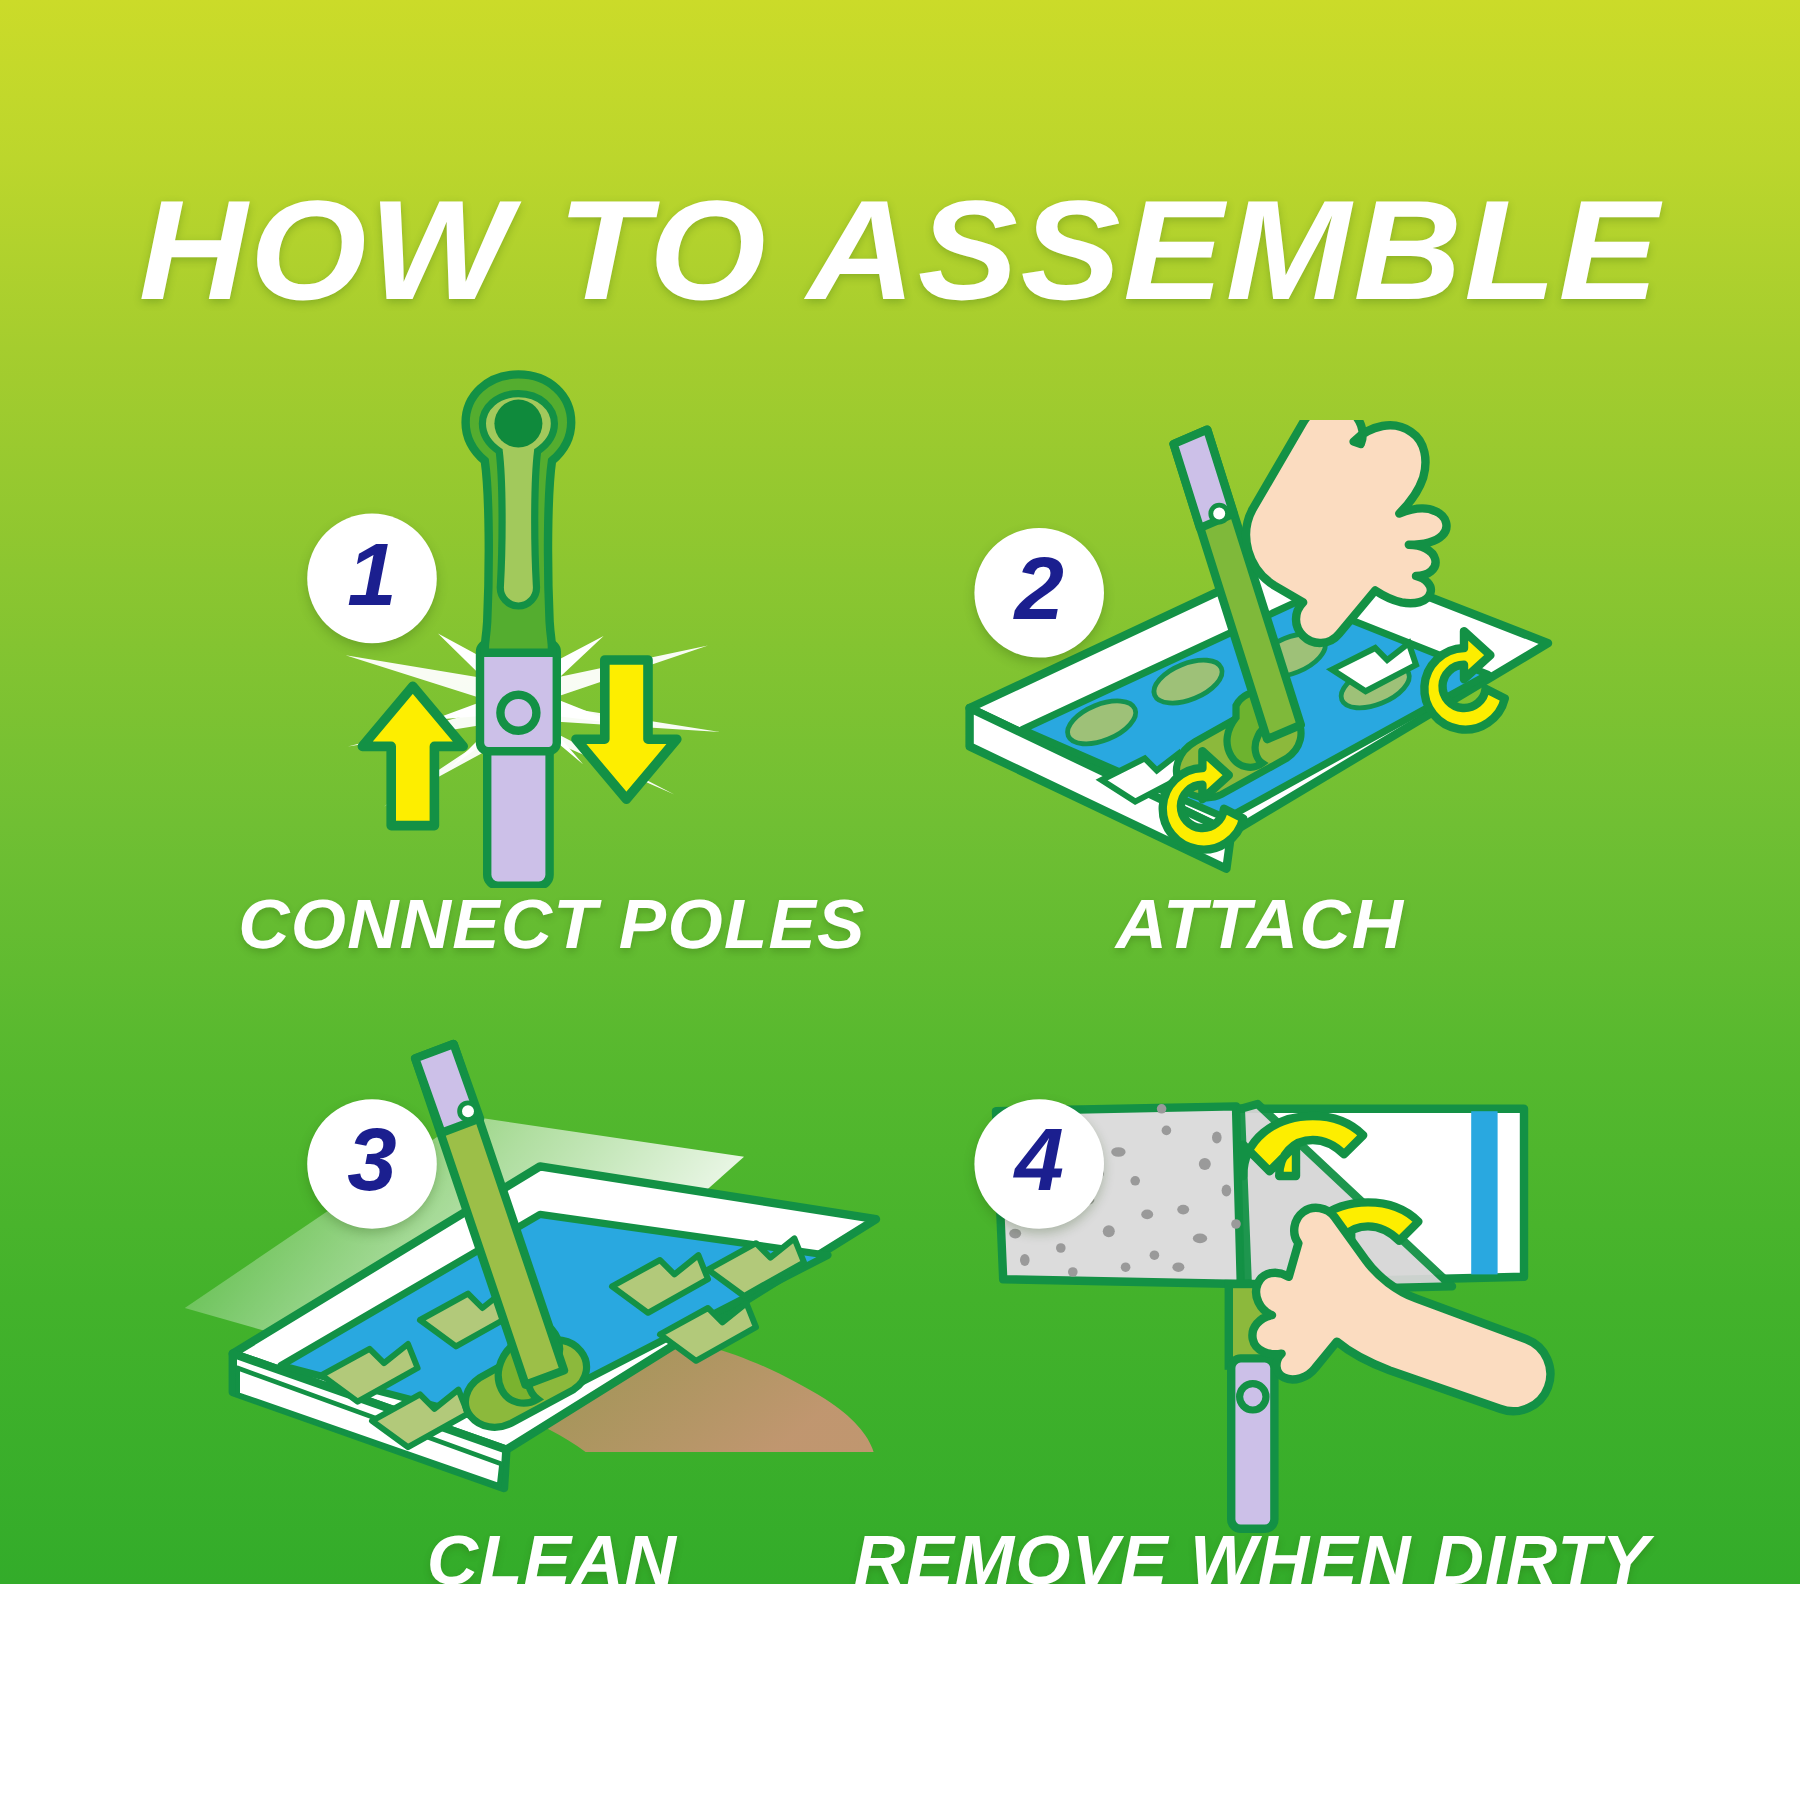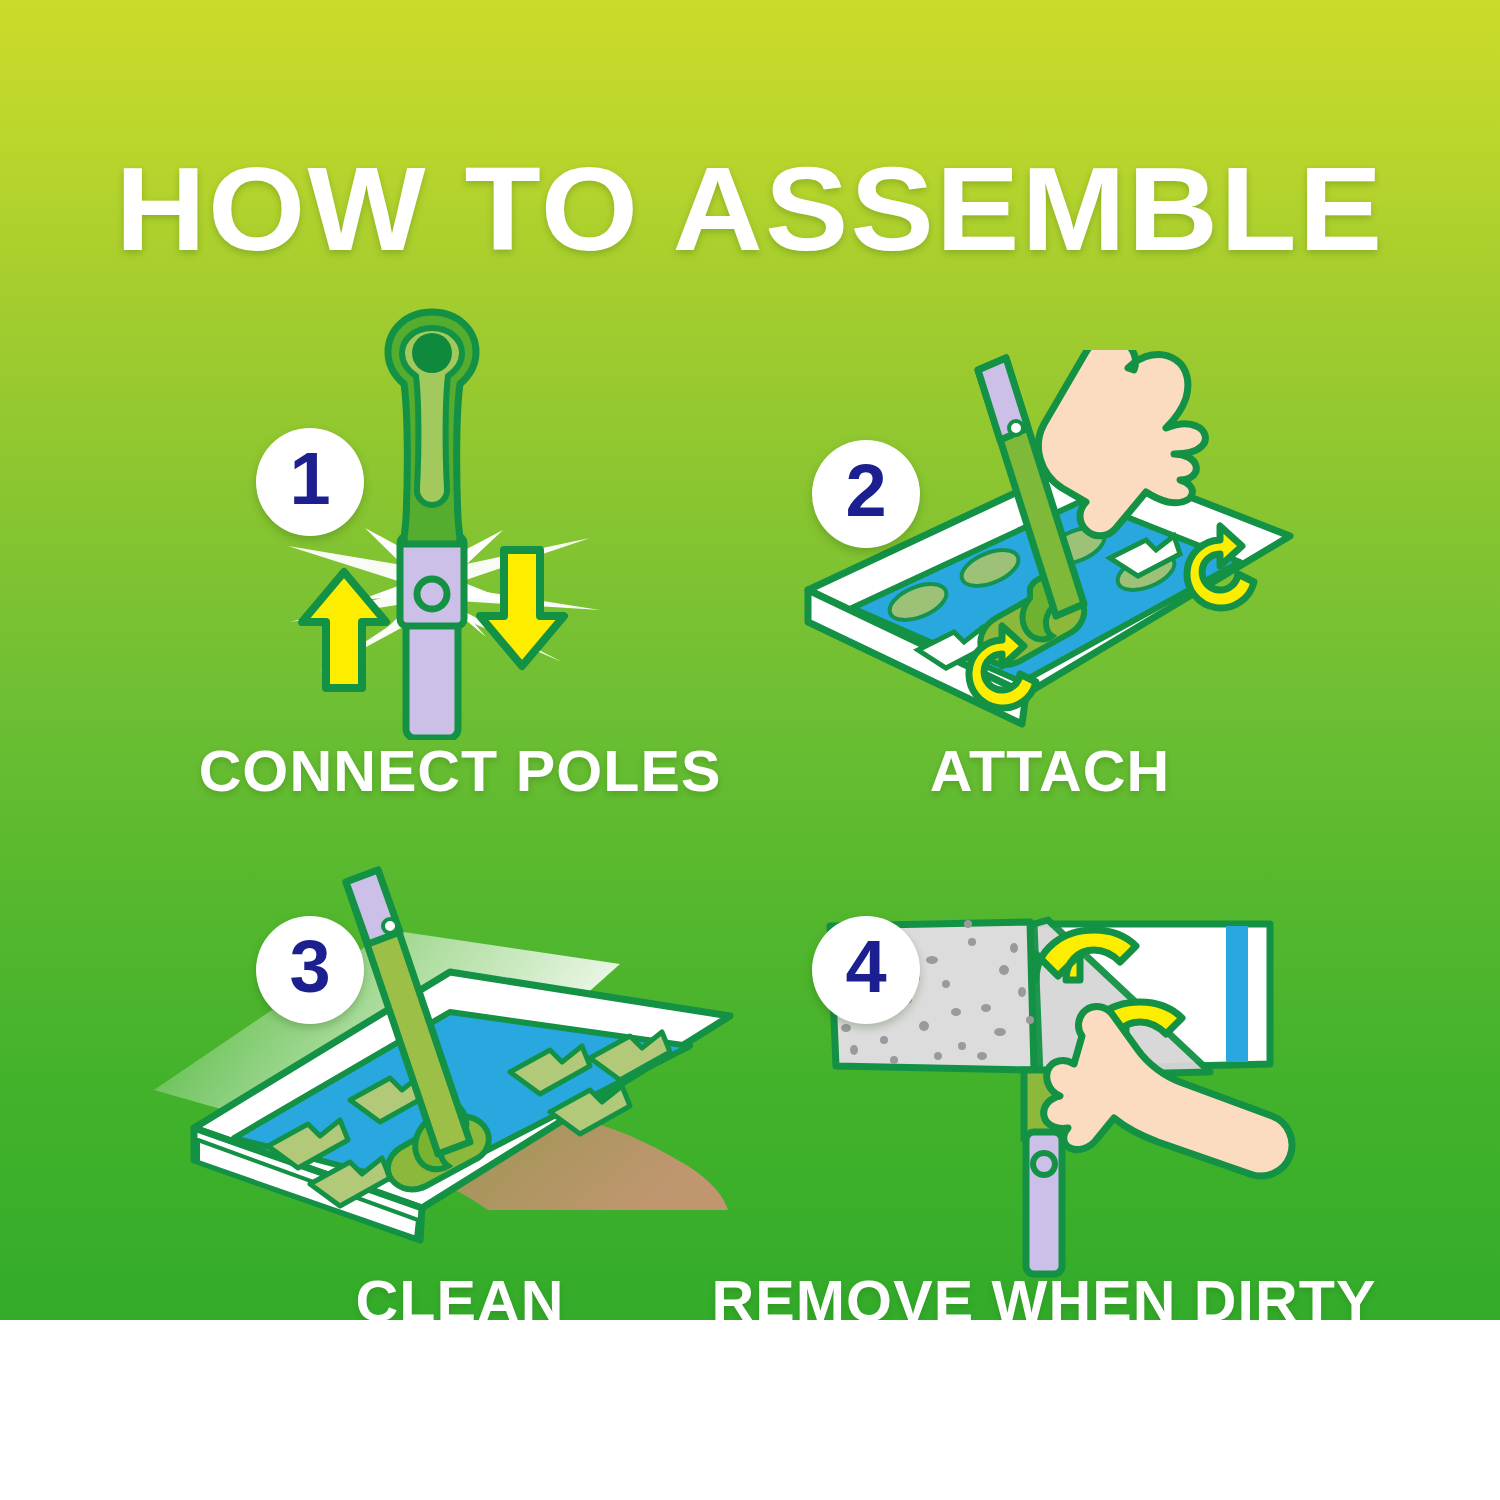--- a/index.html
+++ b/index.html
@@ -18,20 +18,21 @@
     background: linear-gradient(to bottom,
         #cbdb29 0%,
         #bcd62c 10%,
         #a5cd2e 22%,
         #8cc630 36%,
         #70bf33 52%,
         #55b82e 68%,
         #43b22b 82%,
         #33ac2a 100%);
     overflow: hidden;
+    font-style: italic;
   }
 
   
   #title {
     position: absolute;
     top: 150px;
     left: 0;
     width: 1500px;
     text-align: center;
     font-family: "Liberation Sans", sans-serif;

